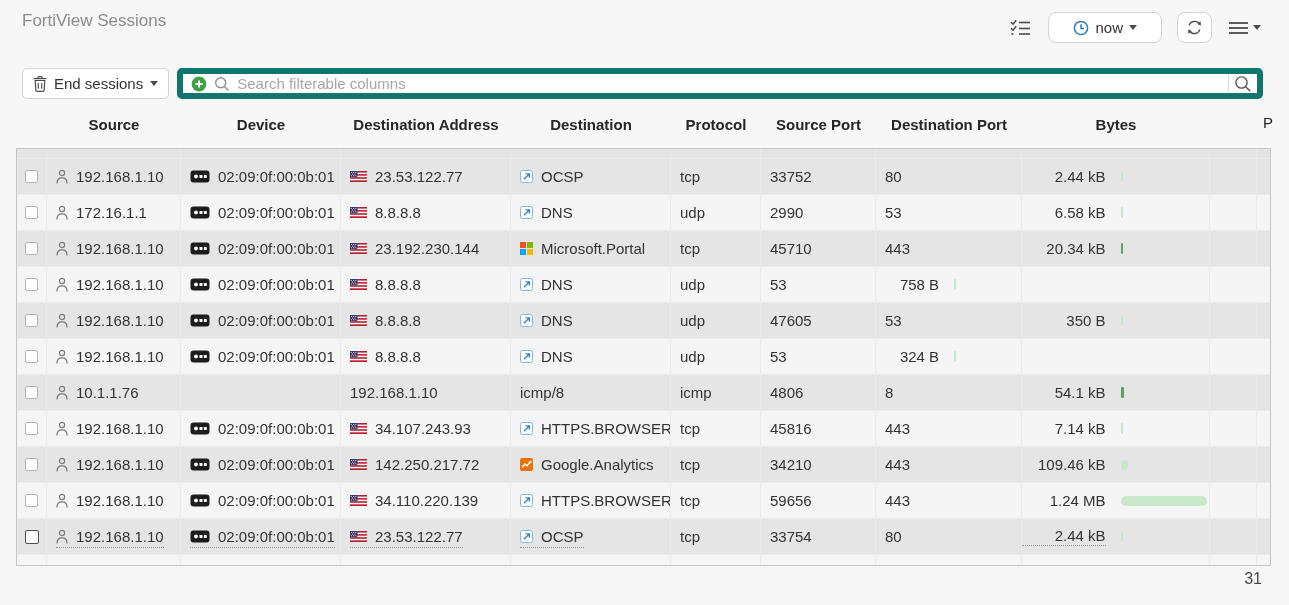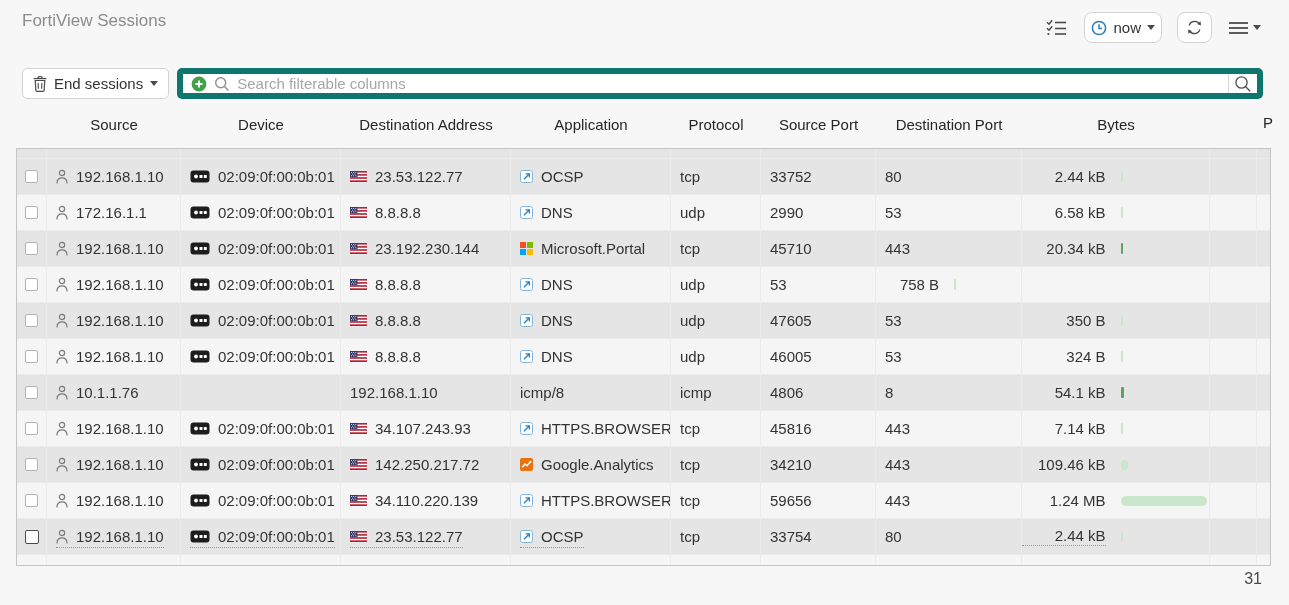--- a/index.html
+++ b/index.html
@@ -4,36 +4,36 @@
 <style>
   * { margin:0; padding:0; box-sizing:border-box; }
   html,body { width:1289px; height:605px; }
   body { font-family:"Liberation Sans","DejaVu Sans",sans-serif; }
   .page { position:relative; width:1289px; height:605px; background:#f7f7f7; overflow:hidden; }
 
   
   .page-title { position:absolute; left:22px; top:11px; font-size:17px; font-weight:400; color:#8c8c8c; }
   .top-controls { position:absolute; top:12px; right:26px; display:flex; align-items:center; gap:15px; }
   .icon-btn { display:flex; align-items:center; gap:5px; cursor:pointer; background:none; border:none; padding:2px; }
-  .boxed-btn { display:flex; align-items:center; gap:6px; background:#fff; border:1px solid #d4d4d4; border-radius:8px; height:31px; padding:0 6px; font-size:15px; color:#333; cursor:pointer; }
+  .boxed-btn { display:flex; align-items:center; gap:6px; background:#fff; border:1px solid #d4d4d4; border-radius:8px; height:31px; padding:0 24px; font-size:15px; color:#333; cursor:pointer; }
   .caret { width:0; height:0; border-left:4px solid transparent; border-right:4px solid transparent; border-top:5px solid #4a4a4a; display:inline-block; }
 
   
   .toolbar { position:absolute; left:22px; top:68px; right:26px; display:flex; gap:8px; }
   .end-sessions-btn { display:flex; align-items:center; gap:7px; background:#fff; border:1px solid #d4d4d4; border-radius:5px; height:31px; padding:0 10px; font-size:15px; color:#333; cursor:pointer; white-space:nowrap; }
   .search-group { flex:1; display:flex; align-items:center; background:#fff; border:6px solid #0f766e; border-radius:5px; height:31px; overflow:hidden; }
   .search-left { display:flex; align-items:center; gap:7px; padding:0 8px; flex:1; }
   .search-input { border:none; outline:none; flex:1; font-size:15px; color:#333; font-family:inherit; background:transparent; }
   .search-input::placeholder { color:#a6a6a6; }
   .search-btn-seg { width:29px; height:100%; border-left:1px solid #d9d9d9; display:flex; align-items:center; justify-content:center; cursor:pointer; background:#fff; }
 
   
   .grid10 { display:grid; grid-template-columns:30px 134px 160px 170px 160px 90px 115px 146px 188px 47px; }
   .header-row { position:absolute; left:17px; top:108px; width:1240px; height:32px; }
-  .header-cell { display:flex; align-items:center; justify-content:center; font-size:15px; color:#262626; cursor:pointer; }
+  .header-cell { display:flex; align-items:center; justify-content:center; font-size:15px; color:#262626; cursor:pointer;font-weight:bold; }
   .cut-header { position:absolute; left:1263px; top:114px; font-size:15px; color:#262626; }
 
   .table-outer { position:absolute; left:16px; top:148px; width:1255px; height:418px; border:1px solid #c5c5c5; background:#e5e5e5; overflow:hidden; }
   .t-row { height:36px; align-items:stretch; }
   .t-row.stripe { background:#f5f5f5; }
   .sliver-top { height:10px; }
   .sliver-bottom { height:12px; background:#f5f5f5; }
   .cell { display:flex; align-items:center; gap:8px; padding-left:9px; border-right:1px solid #ebebeb; font-size:15px; color:#333; overflow:hidden; white-space:nowrap; }
   .t-row { border-bottom:1px solid #ebebeb; }
   .cb-cell { justify-content:center; padding:0; }
@@ -144,21 +144,21 @@
         </span>
       </div>
     </div>
   </div>
 
   <div class="header-row grid10" id="header-row">
       <div></div>
       <div class="header-cell">Source</div>
       <div class="header-cell">Device</div>
       <div class="header-cell">Destination Address</div>
-      <div class="header-cell">Application</div>
+      <div class="header-cell">Destination</div>
       <div class="header-cell">Protocol</div>
       <div class="header-cell">Source Port</div>
       <div class="header-cell">Destination Port</div>
       <div class="header-cell">Bytes</div>
       <div></div>
     </div>
   <div class="cut-header">P</div>
 
   <div class="table-outer">
     <div id="table-body">
@@ -656,23 +656,20 @@
                   <path d="M5.6 3.8 h3.8 v3.8" fill="none" stroke="#2980c4" stroke-width="1.3"></path>
                 </svg>
               </span>
               <span>DNS</span>
             </span>
           </div>
           <div class="cell">
             <span>udp</span>
           </div>
           <div class="cell">
-            <span>46005</span>
-          </div>
-          <div class="cell">
             <span>53</span>
           </div>
           <div class="cell bytes-cell">
             <span class="bytes-text">324 B</span>
             <span class="bar-zone">
               <span class="bar thin" style="width:2px;background:#c9e7ca"></span>
             </span>
           </div>
           <div class="cell"></div>
         </div>

